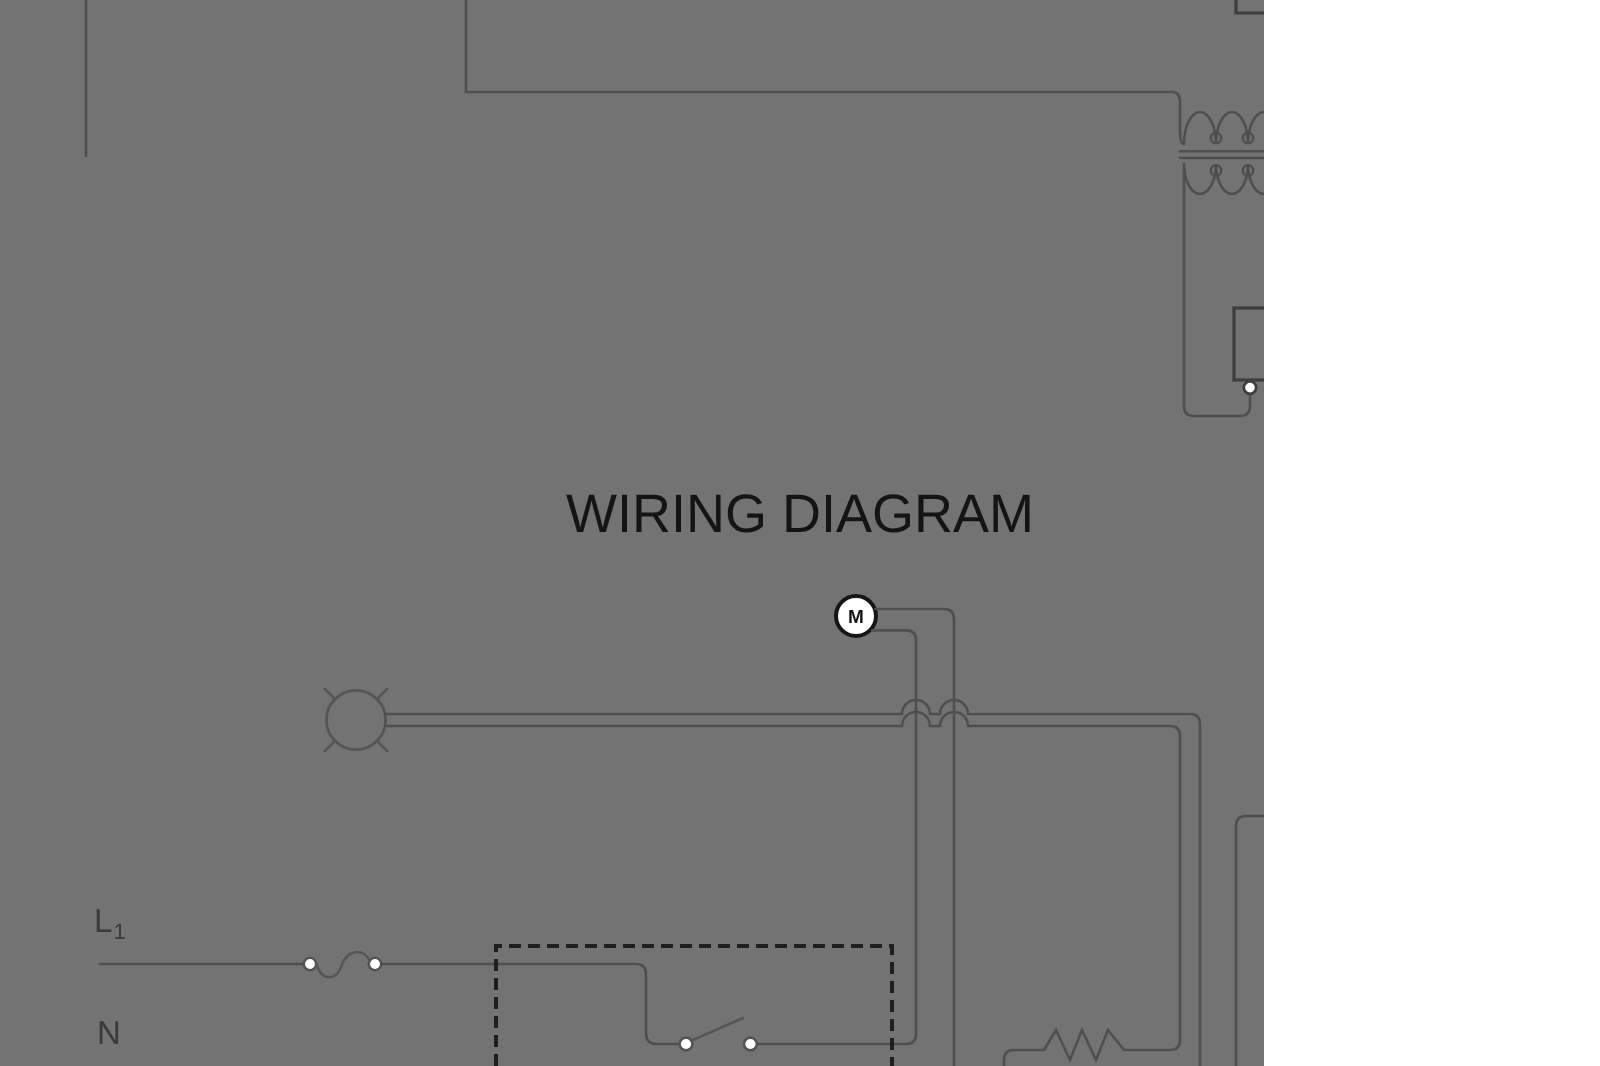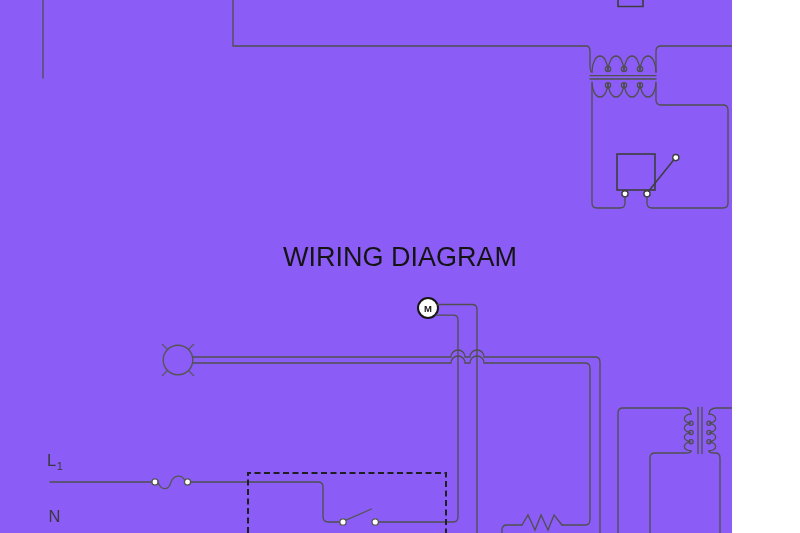--- a/index.html
+++ b/index.html
@@ -1,20 +1,20 @@
 <!DOCTYPE html>
 <html><head>
 <meta charset="utf-8">
 <style>
   html, body { margin: 0; padding: 0; background: #ffffff; }
   .canvas {
     position: relative;
-    width: 732px;
+    width: 632px;
     height: 533px;
-    background: #8b5cf6;
+    background: #737373;
     overflow: hidden;
     font-family: "Liberation Sans", sans-serif;
   }
   svg { display: block; }
   text { font-family: "Liberation Sans", sans-serif; }
 </style>
 </head>
 <body>
 
 <div class="canvas">

